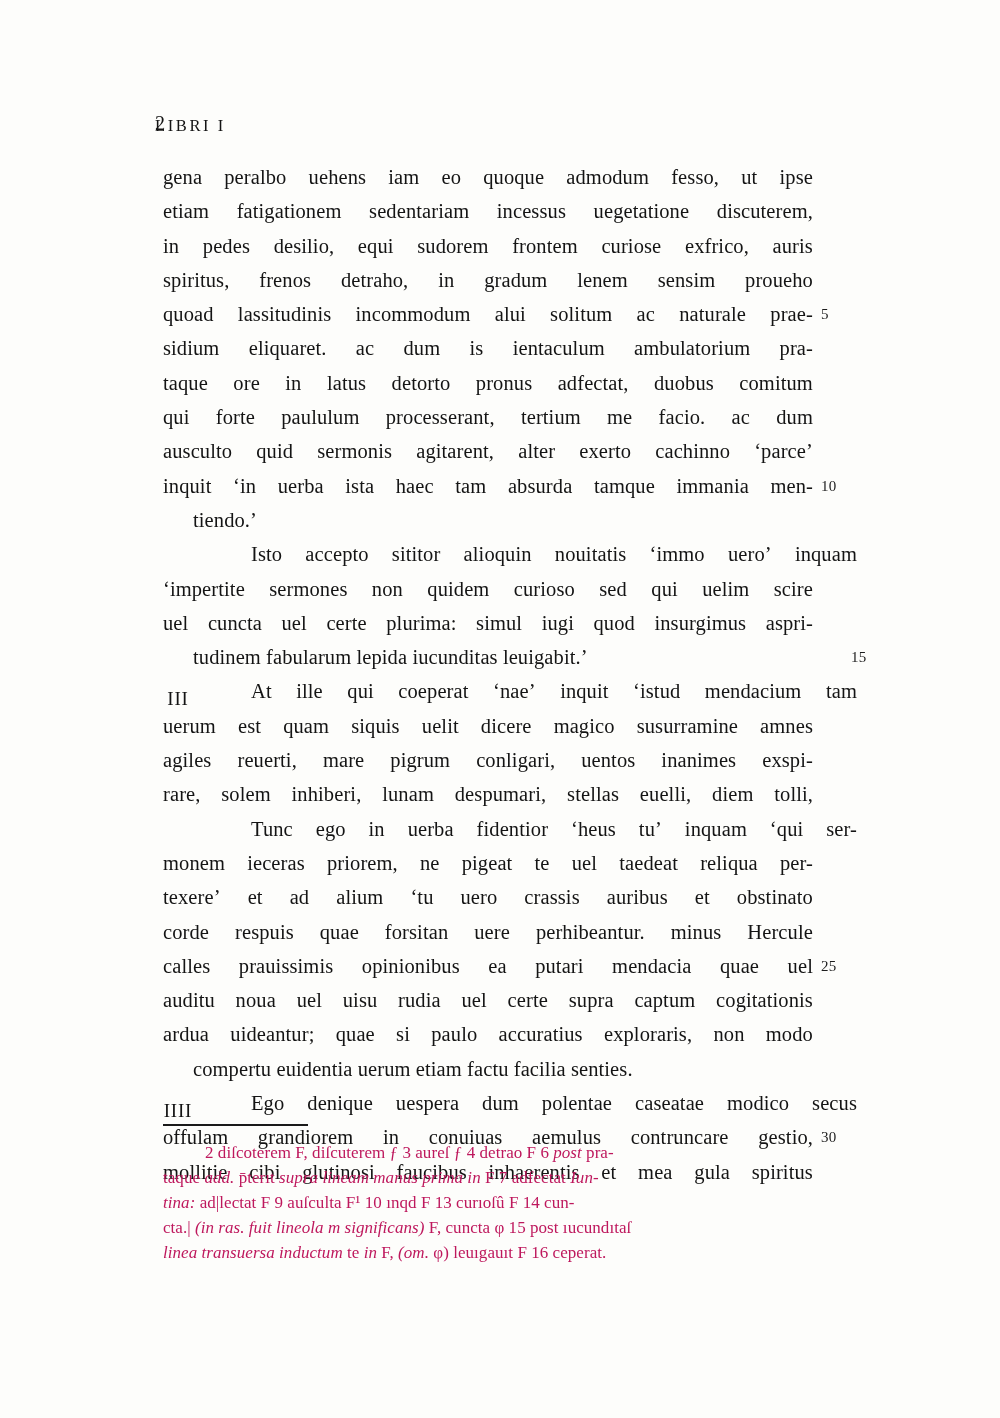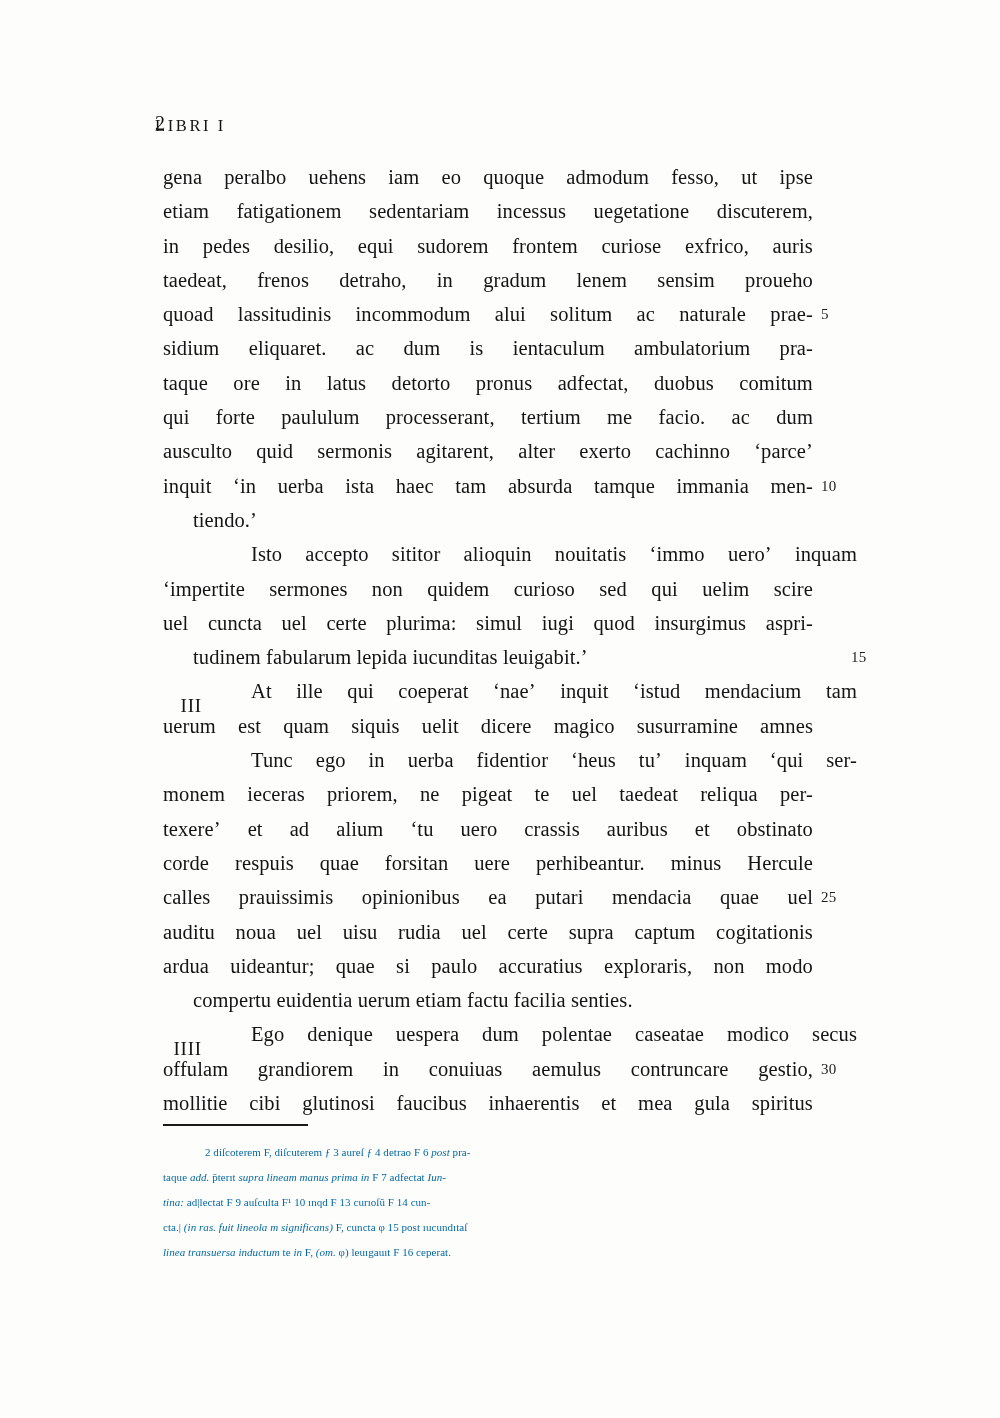--- a/index.html
+++ b/index.html
@@ -95,47 +95,47 @@
     line-height: inherit;
     color: #1d1d1d;
     text-align: left;
     letter-spacing: 0.3px;
   }
 
   
   .chapnum {
     position: absolute;
     left: -53px;
-    top: 15px;
+    top: 8px;
     width: 48px;
     font-size: 19px;
     line-height: inherit;
-    text-align: right;
+    text-align: center;
     color: #141414;
     letter-spacing: 0.8px;
   }
 
   
   .apparatus {
     position: absolute;
     left: 163px;
     top: 1124px;
     width: 660px;
   }
   .app-rule {
     width: 145px;
     height: 0;
     border-top: 2px solid #1a1a1a;
     margin: 0 0 14px 0;
   }
   .app-line {
-    font-size: 11px;
+    font-size: 17px;
     line-height: 25px;
     height: 25px;
-    color: #0369a1;
+    color: #be185d;
     white-space: nowrap;
     letter-spacing: 0.05px;
   }
   .app-line.first { padding-left: 42px; }
   .it { font-style: italic; }
 </style>
 </head>
 <body>
 
 <div class="page">
@@ -172,21 +172,21 @@
           <span>pedes</span>
           <span>desilio,</span>
           <span>equi</span>
           <span>sudorem</span>
           <span>frontem</span>
           <span>curiose</span>
           <span>exfrico,</span>
           <span>auris</span>
         </div>
         <div class="line j">
-          <span>taedeat,</span>
+          <span>spiritus,</span>
           <span>frenos</span>
           <span>detraho,</span>
           <span>in</span>
           <span>gradum</span>
           <span>lenem</span>
           <span>sensim</span>
           <span>proueho</span>
         </div>
         <div class="line j">
           <span>quoad</span>
@@ -309,20 +309,41 @@
           <span>uerum</span>
           <span>est</span>
           <span>quam</span>
           <span>siquis</span>
           <span>uelit</span>
           <span>dicere</span>
           <span>magico</span>
           <span>susurramine</span>
           <span>amnes</span>
         </div>
+        <div class="line j">
+          <span>agiles</span>
+          <span>reuerti,</span>
+          <span>mare</span>
+          <span>pigrum</span>
+          <span>conligari,</span>
+          <span>uentos</span>
+          <span>inanimes</span>
+          <span>exspi-</span>
+        </div>
+        <div class="line j">
+          <span>rare,</span>
+          <span>solem</span>
+          <span>inhiberi,</span>
+          <span>lunam</span>
+          <span>despumari,</span>
+          <span>stellas</span>
+          <span>euelli,</span>
+          <span>diem</span>
+          <span>tolli,</span>
+        </div>
       </div>
       <div class="para">
         <div class="line j indent">
           <span>Tunc</span>
           <span>ego</span>
           <span>in</span>
           <span>uerba</span>
           <span>fidentior</span>
           <span>‘heus</span>
           <span>tu’</span>

